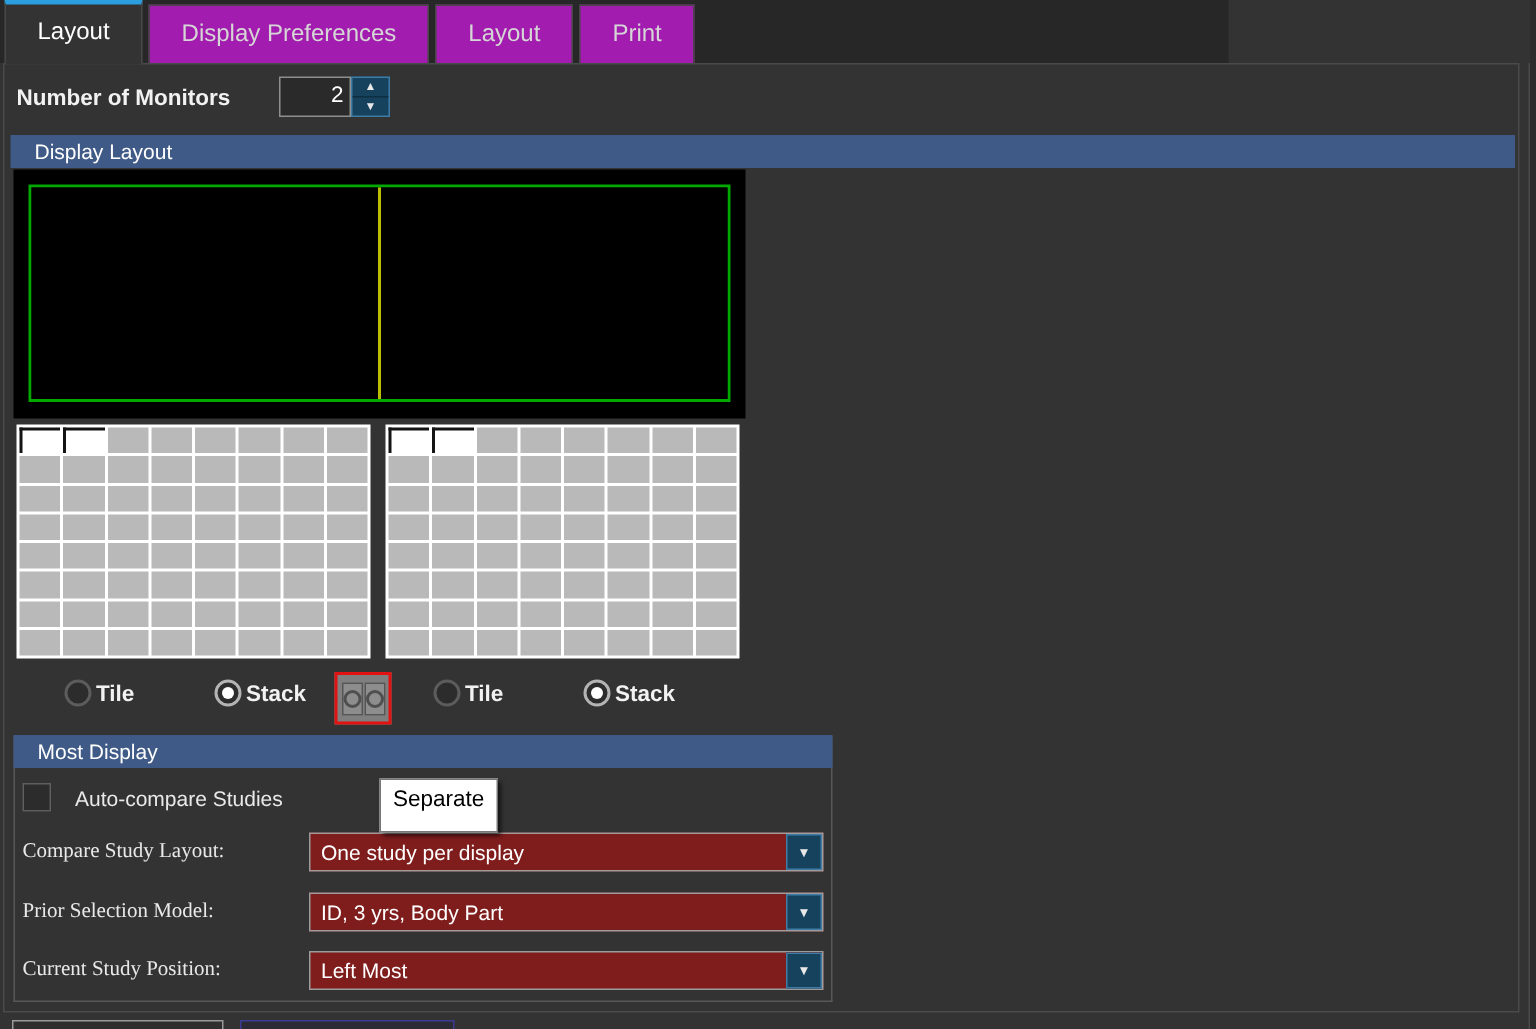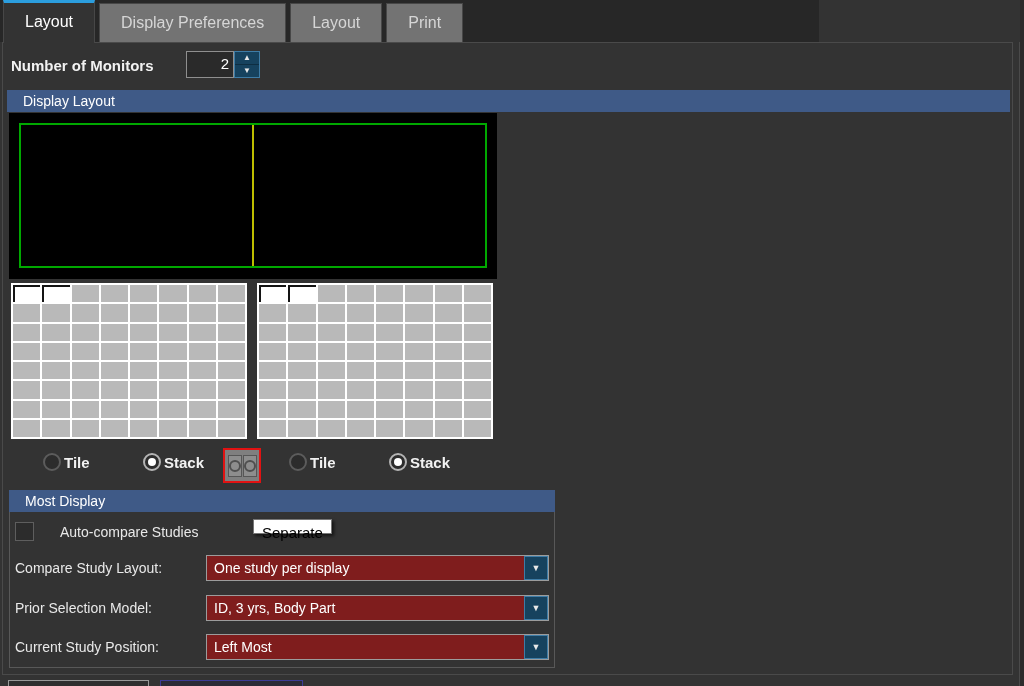--- a/index.html
+++ b/index.html
@@ -4,21 +4,21 @@
 <style>
   * { margin:0; padding:0; box-sizing:border-box; }
   html,body { width:1024px; height:686px; background:#333; overflow:hidden;
               font-family:"Liberation Sans", sans-serif; }
   .window { position:relative; width:1024px; height:686px; background:#333; }
 
   
   .tabbar { position:absolute; left:0; top:0; width:819px; height:42px;
             background:#272727; display:flex; }
   .tab { margin-top:3px; margin-left:4px; height:39px; line-height:37px;
-         padding:0 21px; background:#737373; border:1px solid #474747;
+         padding:0 21px; background:#a21caf; border:1px solid #474747;
          border-bottom:none; color:#d6d6d6; font-size:16px; cursor:default; }
   .tab.active { margin-top:0; height:43px; line-height:37px;
                 border-top:3px solid #2b9edf; background:#333; color:#fff;
                 position:relative; z-index:3; margin-left:3px; }
 
   
   .frame { position:absolute; left:2px; top:42px; width:1011px; height:633px;
            border:1px solid #4a4a4a; background:#333; }
   .edge-line { position:absolute; left:1019px; top:42px; width:1px; height:644px;
                background:#4a4a4a; }
@@ -81,40 +81,40 @@
                border:1px solid #565656; display:flex; align-items:center;
                justify-content:center; }
   .link-pane::after { content:""; width:8px; height:8px; border-radius:50%;
                border:2px solid #4f4f4f; }
 
   
   .study-group { position:absolute; left:6px; top:448px; width:546px;
                  height:177px; border:1px solid #585858; border-top:none; }
   .hdr-study { position:absolute; left:-1px; top:-1px; width:546px; }
   .check-row { position:absolute; left:5px; top:31px; display:flex;
-               align-items:center; gap:26px; }
+               align-items:center; gap:16px; }
   .checkbox { width:19px; height:19px; background:#2c2c2c;
               border:1px solid #5e5e5e; cursor:default; }
   .check-label { color:#e9e9e9; font-size:14px; }
   .field-row { position:absolute; left:5px; width:536px; height:26px; }
   .fr1 { top:64px; } .fr2 { top:104px; } .fr3 { top:143px; }
   .field-label { position:absolute; left:0; top:5px; color:#e9e9e9;
-                 font-size:14px; }
+                 font-size:14px;font-family:Liberation Serif, serif; }
   .combo { position:absolute; left:191px; top:0; width:343px; height:26px;
            background:#7f1d1d; border:1px solid #9c9c9c; display:flex;
            cursor:default; }
   .combo-value { flex:1; color:#fff; font-size:14px; line-height:24px;
                  padding-left:7px; white-space:nowrap; overflow:hidden; }
   .combo-btn { width:24px; background:#16425e;
                box-shadow:inset 0 0 0 1px #3e7ca6; display:flex;
                align-items:center; justify-content:center; color:#e8e8e8;
                font-size:9px; }
 
   
-  .tooltip { position:absolute; left:253px; top:519px; height:15px;
+  .tooltip { position:absolute; left:253px; top:519px; height:36px;
              background:#fff; color:#000; font-size:15px; line-height:25px;
              padding:0 8px; border:1px solid #767676;
              box-shadow:2px 2px 3px rgba(0,0,0,.6); z-index:6; }
 
   
   .bottom-btn { position:absolute; top:680px; height:14px; background:#2f2f2f; }
   .bb1 { left:8px;  width:141px; border:1px solid #9a9a9a; }
   .bb2 { left:160px; width:143px; border:1px solid #3c3c96; background:#2b2b36; }
 </style>
 </head>

